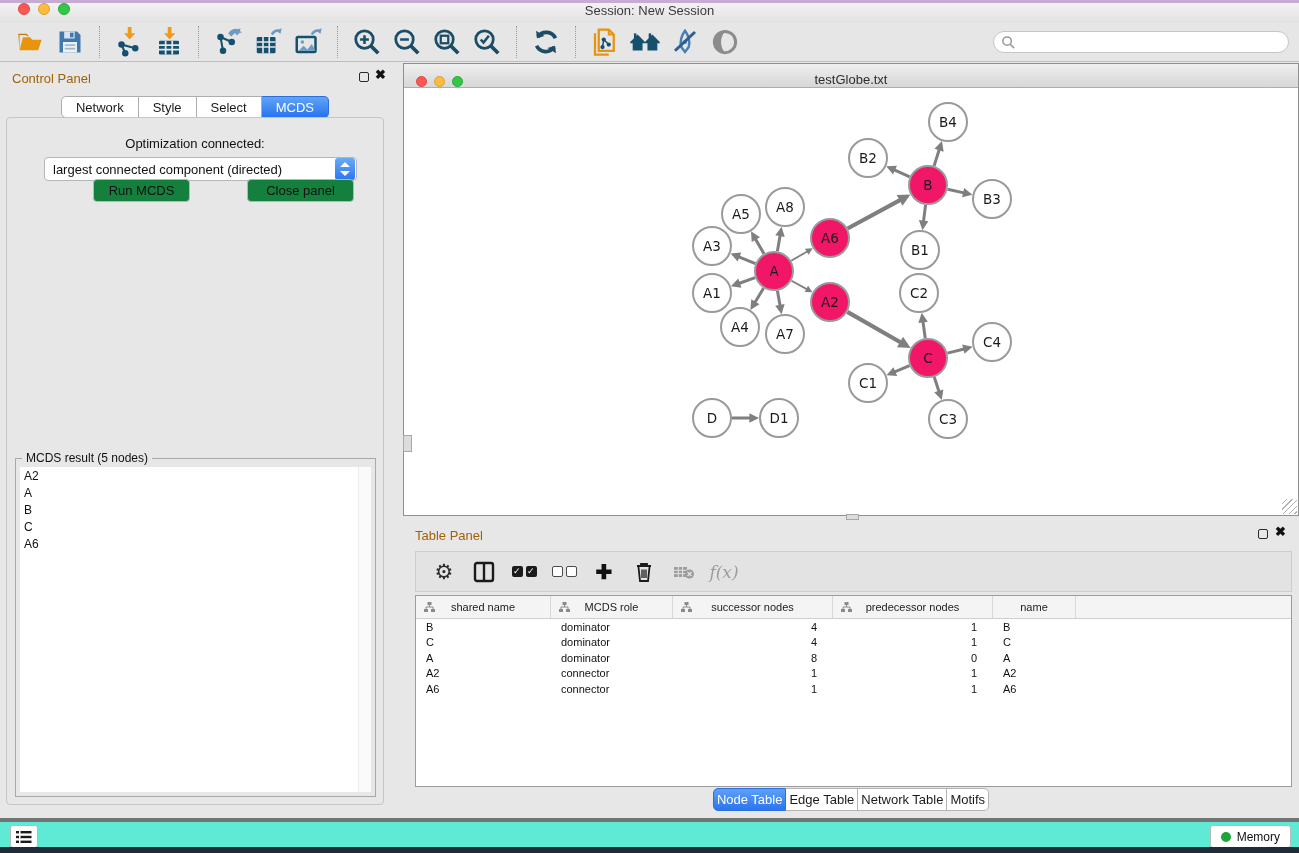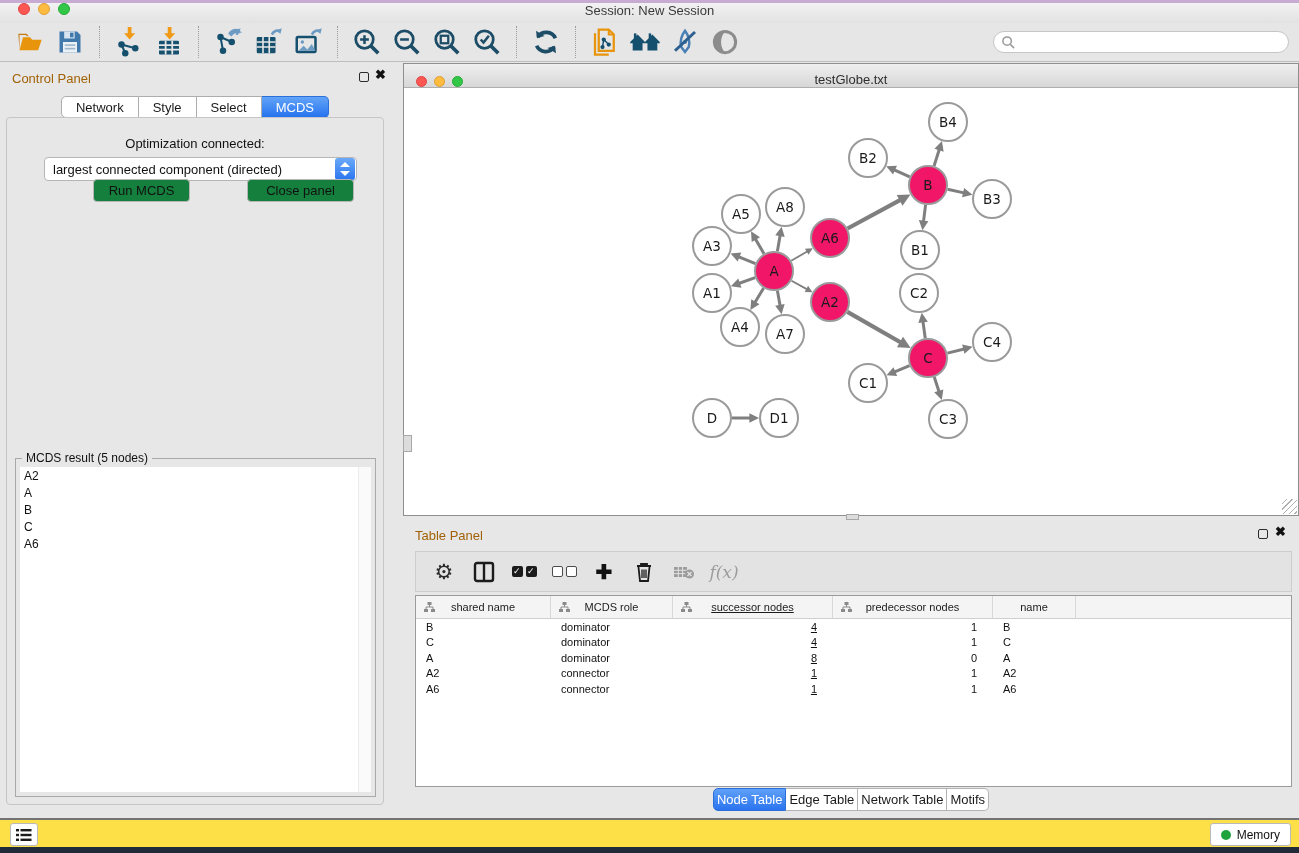--- a/index.html
+++ b/index.html
@@ -86,36 +86,36 @@
   .chk.on { background:#1b1b1b; position:relative; }
   .chk.on:after { content:"✓"; color:#fff; font-size:9px; position:absolute; left:1.5px; top:-0.5px; }
   .chk.off { background:#fff; border:1.5px solid #4c4c4c; border-radius:2px; }
 
   .table-wrap { position:absolute; left:415px; top:595px; width:877px; height:192px;
                 background:#fff; border:1px solid #9b9b9b; overflow:hidden; }
   .thead { display:flex; height:23px; background:#f4f4f4; border-bottom:1px solid #cfcfcf; }
   .th { position:relative; display:flex; align-items:center; justify-content:center;
         font-size:11px; color:#1c1c1c; border-right:1px solid #d8d8d8; }
   .th .sorticon { position:absolute; left:8px; top:6px; }
-  .c0 { width:135px; } .c1 { width:122px; } .c2 { width:160px;text-decoration:underline; } .c3 { width:160px; } .c4 { width:83px; }
+  .c0 { width:135px; } .c1 { width:122px; } .c2 { width:160px; } .c3 { width:160px; } .c4 { width:83px; }
   .trow { display:flex; height:15.5px; align-items:center; }
   .td { font-size:11px; color:#111; overflow:hidden; white-space:nowrap; }
   .td.left { padding-left:10px; text-align:left; }
   .td.right { padding-right:16px; text-align:right; }
 
   .tp-tabs { position:absolute; left:403px; top:788px; width:896px; display:flex; justify-content:center; }
   .tp-tab { height:23px; padding:0 3px; display:flex; align-items:center; font-size:13px; color:#1a1a1a;
             background:#fff; border:1px solid #b3b3b3; border-left:none; }
   .tp-tab:first-child { border-left:1px solid #b3b3b3; border-radius:5px 0 0 5px; }
   .tp-tab:last-child { border-radius:0 5px 5px 0; }
   .tp-tab.active { background:linear-gradient(#5fa0f8,#2a74ef); color:#fff; border-color:#2b6fd8; }
 
   
   .statusbar { position:absolute; left:0; top:818px; width:1299px; height:29px;
-               background:#fde047; border-top:2px solid #737373; }
+               background:#5eead4; border-top:4px solid #737373; }
   .sb-btn { position:absolute; top:3px; height:23px; background:#fff; border:1px solid #b9b9b9;
             border-radius:3px; display:flex; align-items:center; justify-content:center; }
   .sb-left { left:10px; width:28px; }
   .sb-right { right:8px; padding:0 10px; gap:6px; font-size:12px; color:#111; }
   .memdot { width:10px; height:10px; border-radius:50%; background:#1fa33c; }
   .bottom-strip { position:absolute; left:0; top:847px; width:1299px; height:6px; background:#202b3a; }
 </style>
 </head>
 <body>
 

